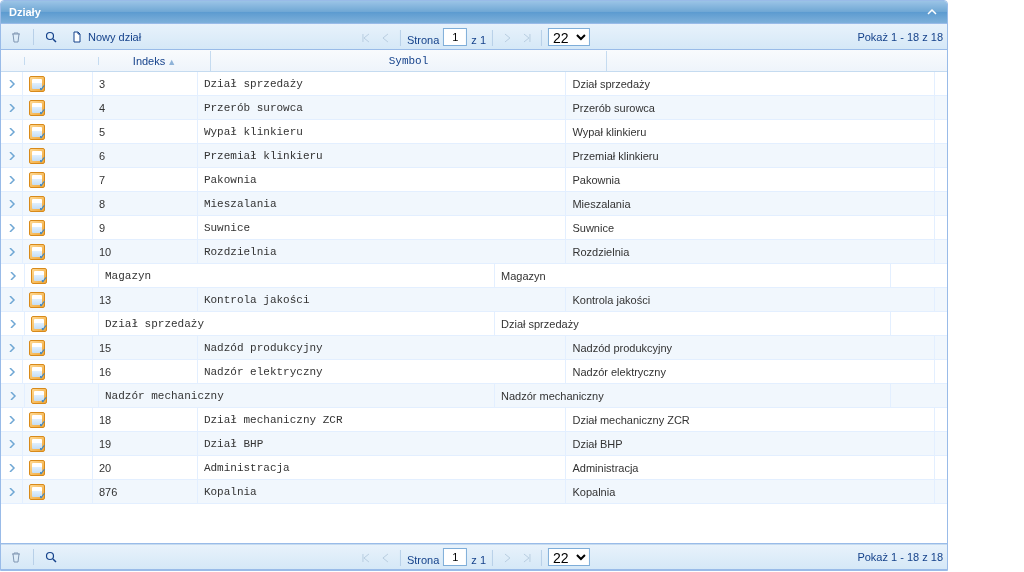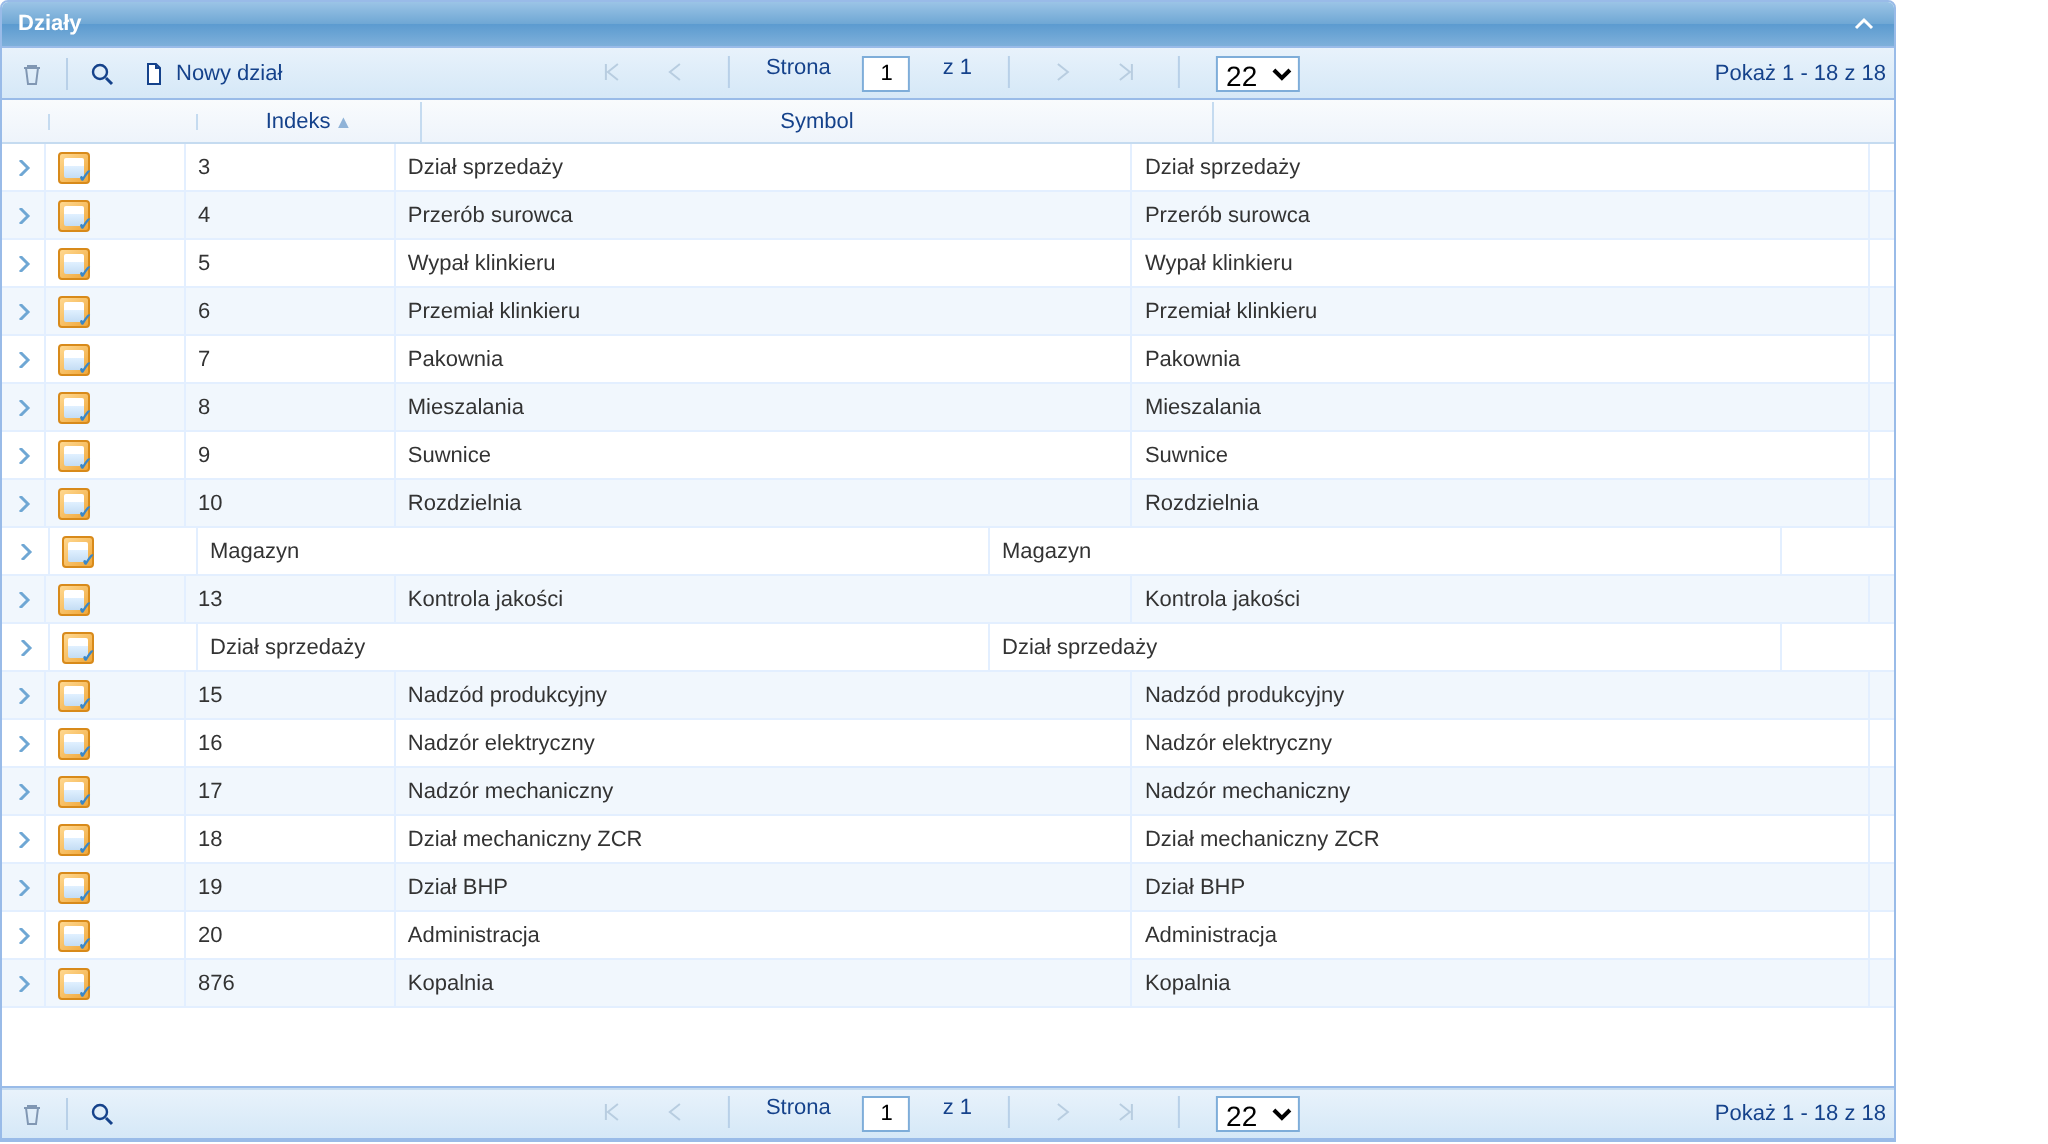--- a/index.html
+++ b/index.html
@@ -36,21 +36,21 @@
     border-bottom: 1px solid #99bbe8;
     padding: 2px 4px;
     display: flex;
     align-items: center;
     height: 26px;
     position: relative;
   }
   .toolbar-left { display: flex; align-items: center; gap: 4px; }
   .toolbar-center {
     position: absolute; left: 50%; transform: translateX(-50%);
-    display: flex; align-items: flex-start; gap: 16px;
+    display: flex; align-items: flex-end; gap: 4px;
   }
   .toolbar-right { margin-left: auto; color: #15428b; }
   
   .tb-btn {
     display: flex; align-items: center; gap: 4px;
     padding: 2px 4px;
     cursor: pointer;
     color: #15428b;
   }
   .tb-sep { width: 1px; height: 16px; background: #b8d0e8; margin: 0 2px; }
@@ -85,21 +85,21 @@
     height: 22px;
     align-items: center;
     color: #15428b;
     font-weight: normal;
   }
   .grid-header .col { text-align: center; border-right: 1px solid #c5dbf0; padding: 4px 0; }
   .grid-header .col:last-child { border-right: none; }
   .col-expand { width: 24px; }
   .col-icon { width: 74px; }
   .col-indeks { width: 112px; }
-  .col-symbol { width: 396px; }
+  .col-symbol { width: 396px; font-family: Liberation Mono, monospace; }
   .col-nazwa { width: 396px; }
   .col-trail { flex: 1; }
   .sort-arrow { color: #8fb3d8; font-size: 9px; margin-left: 2px; }
   
   .grid-body { }
   .grid-row {
     display: flex;
     align-items: center;
     height: 24px;
     border-bottom: 1px solid #e3efff;
@@ -437,21 +437,20 @@
       </div>
       <div class="grid-row">
         <div class="cell col-expand">
           <svg width="8" height="8" viewBox="0 0 8 8">
             <path d="M2 0l4 4-4 4" stroke="#6fa7d4" fill="none" stroke-width="1.5"></path>
           </svg>
         </div>
         <div class="cell col-icon">
           <span class="edit-icon"></span>
         </div>
-        <div class="cell col-indeks">17</div>
         <div class="cell col-symbol">Nadzór mechaniczny</div>
         <div class="cell col-nazwa">Nadzór mechaniczny</div>
         <div class="cell col-trail"></div>
       </div>
       <div class="grid-row">
         <div class="cell col-expand">
           <svg width="8" height="8" viewBox="0 0 8 8">
             <path d="M2 0l4 4-4 4" stroke="#6fa7d4" fill="none" stroke-width="1.5"></path>
           </svg>
         </div>

